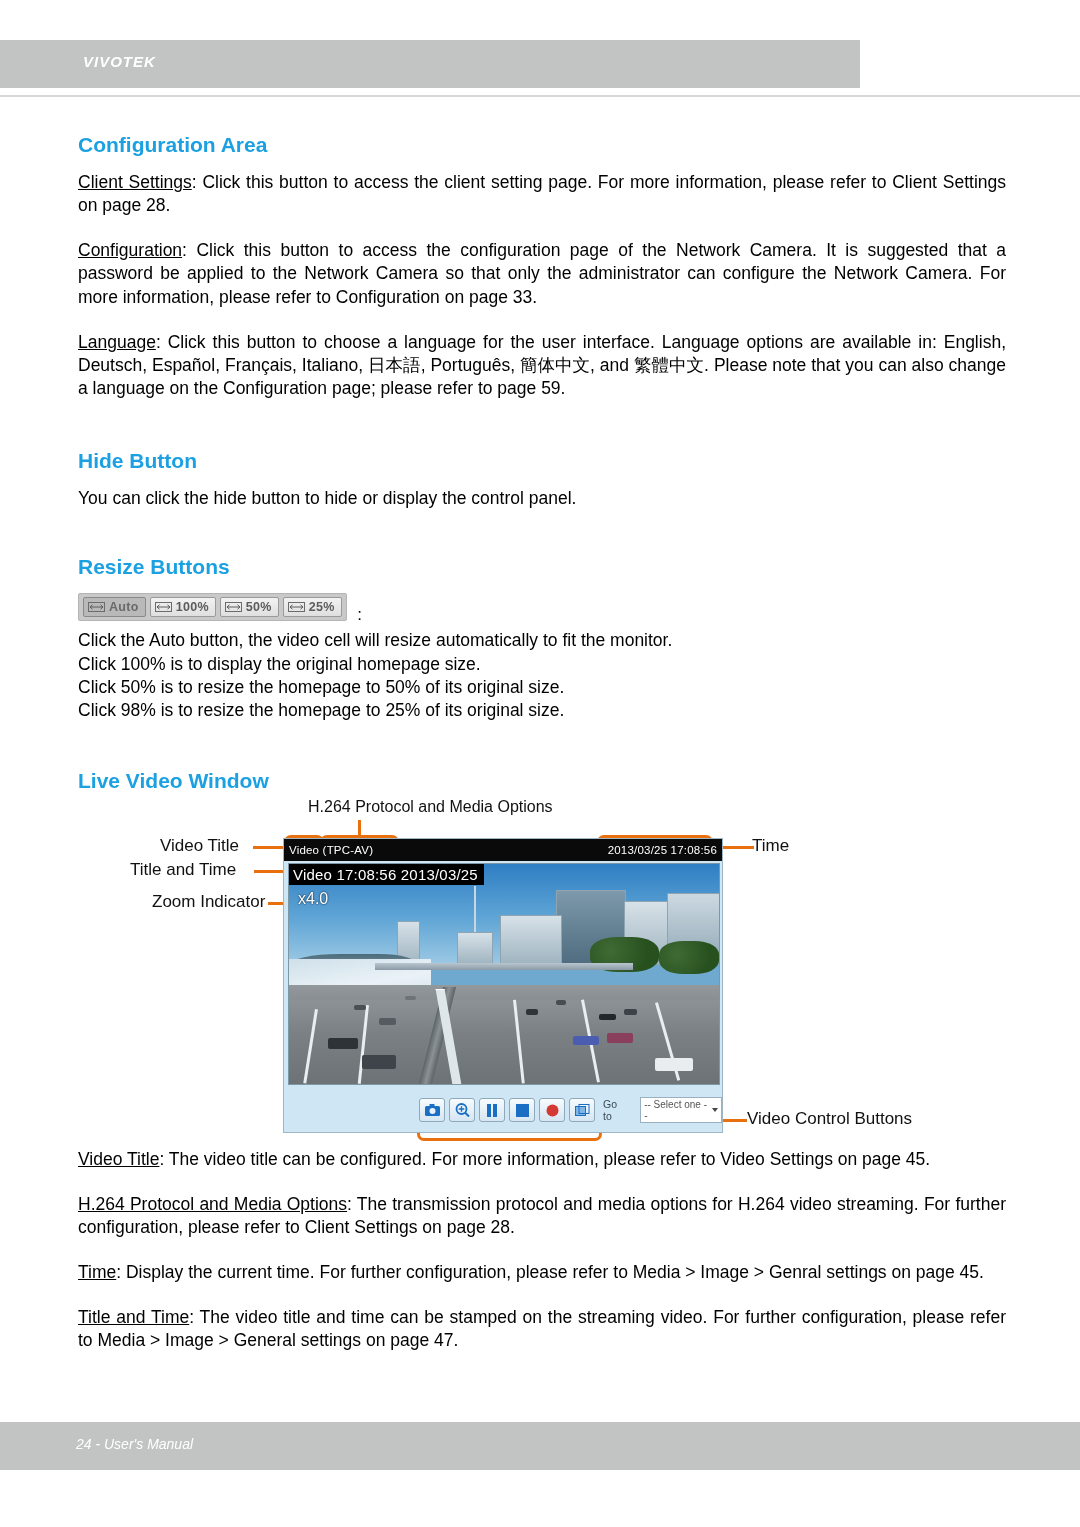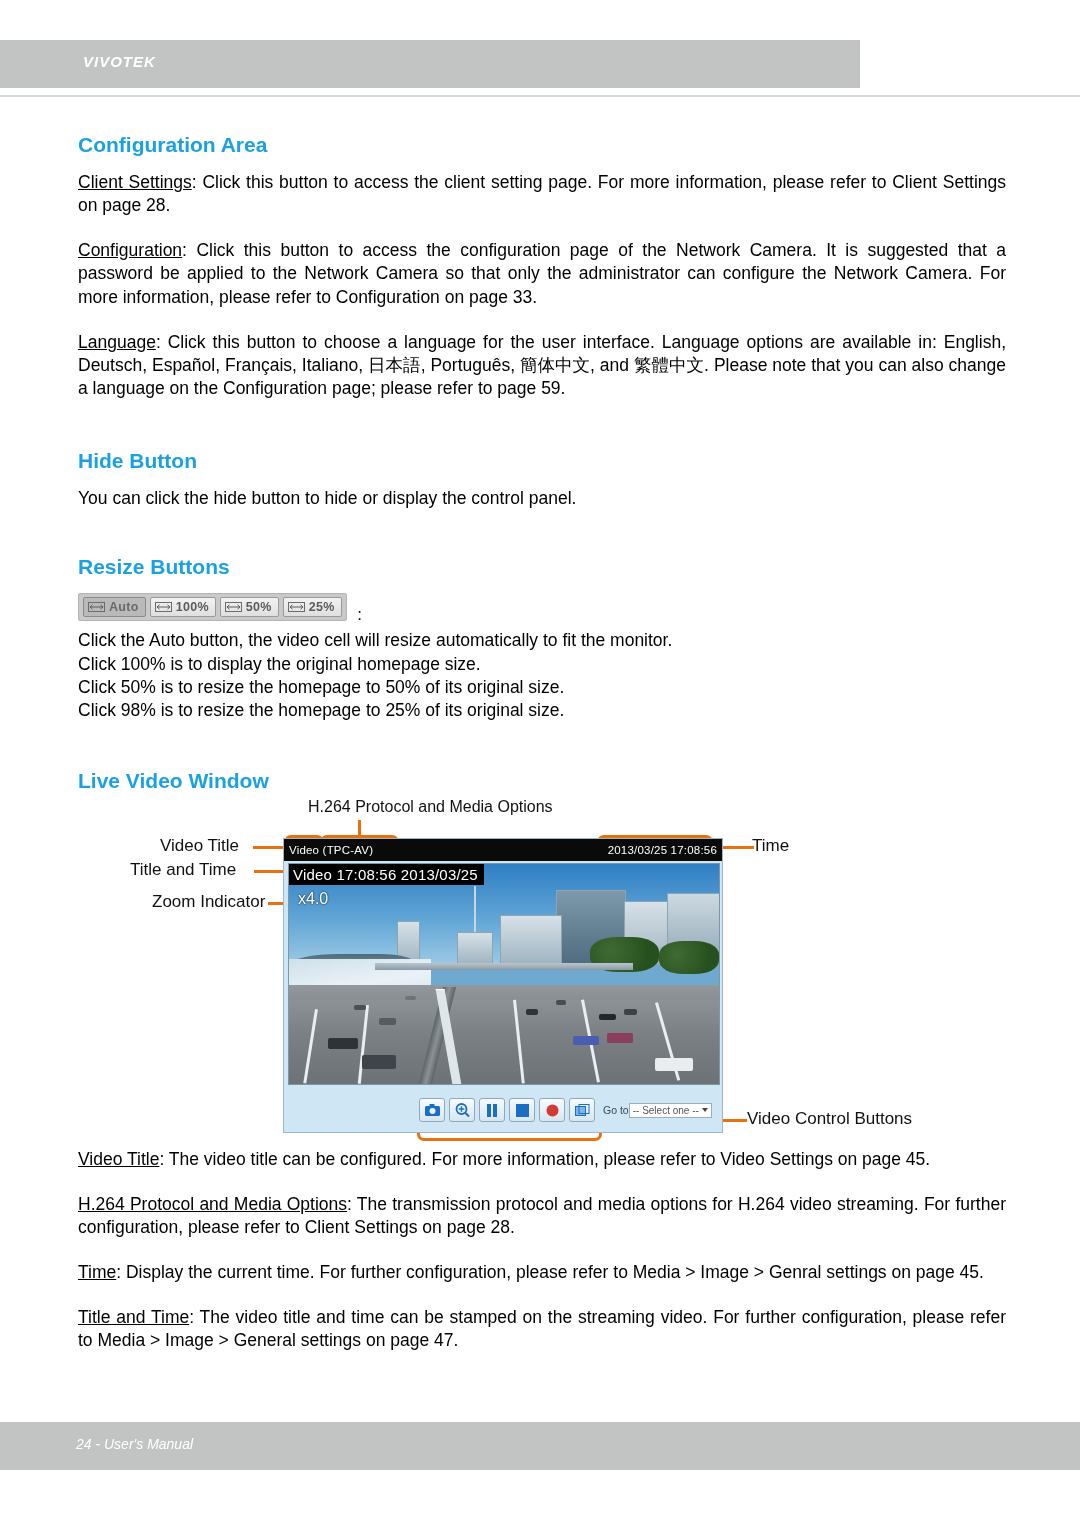--- a/index.html
+++ b/index.html
@@ -330,21 +330,21 @@
     align-items: center;
     justify-content: center;
     box-sizing: border-box;
   }
   .goto-wrap {
     display: flex;
     align-items: center;
     margin-left: 8px;
     font-size: 10.5px;
     color: #3a4a55;
-    gap: 0;
+    gap: 12px;
   }
   .goto-select {
     border: 1px solid #9ab0bf;
     background: #ffffff;
     font-size: 10px;
     color: #555;
     padding: 1px 12px 1px 3px;
     position: relative;
     min-width: 78px;
     box-sizing: border-box;

